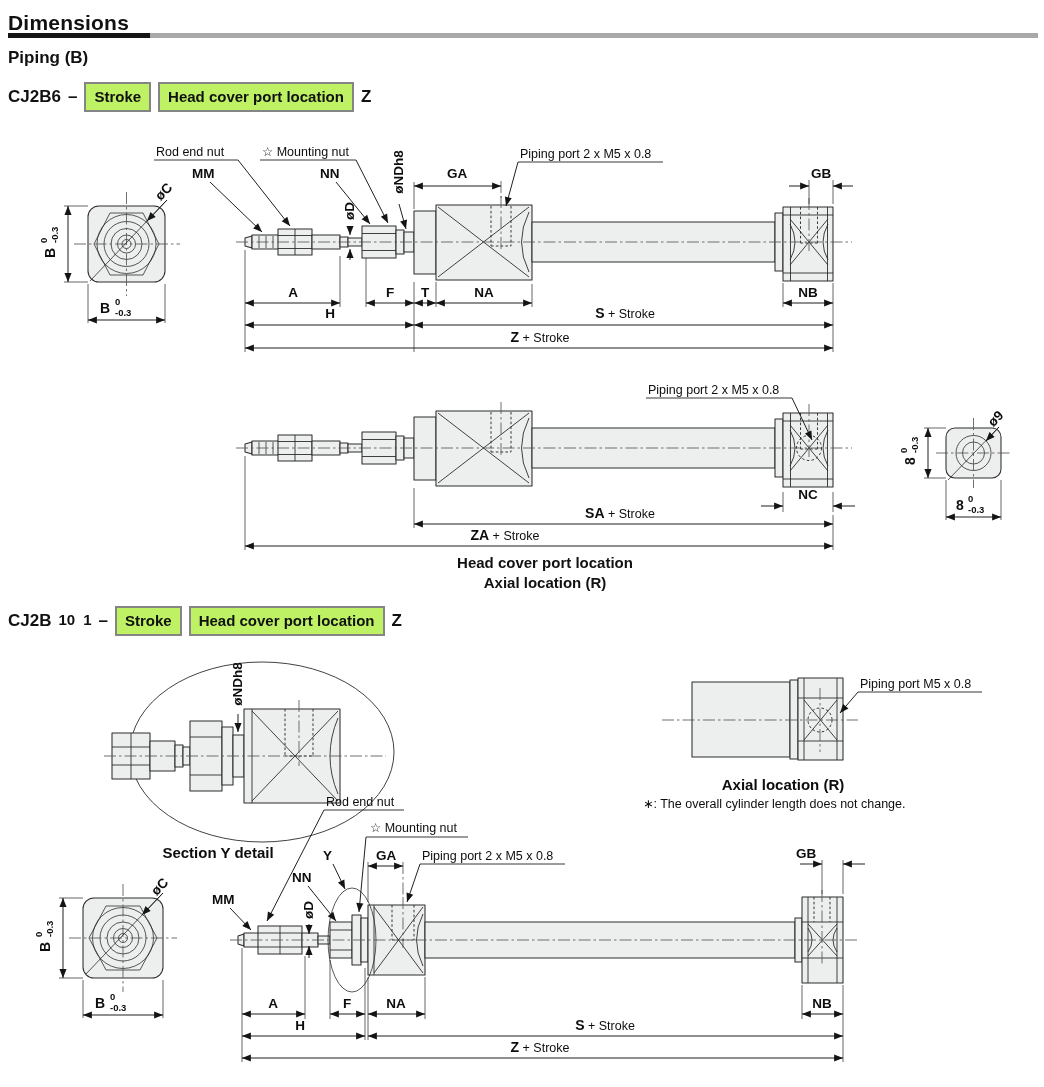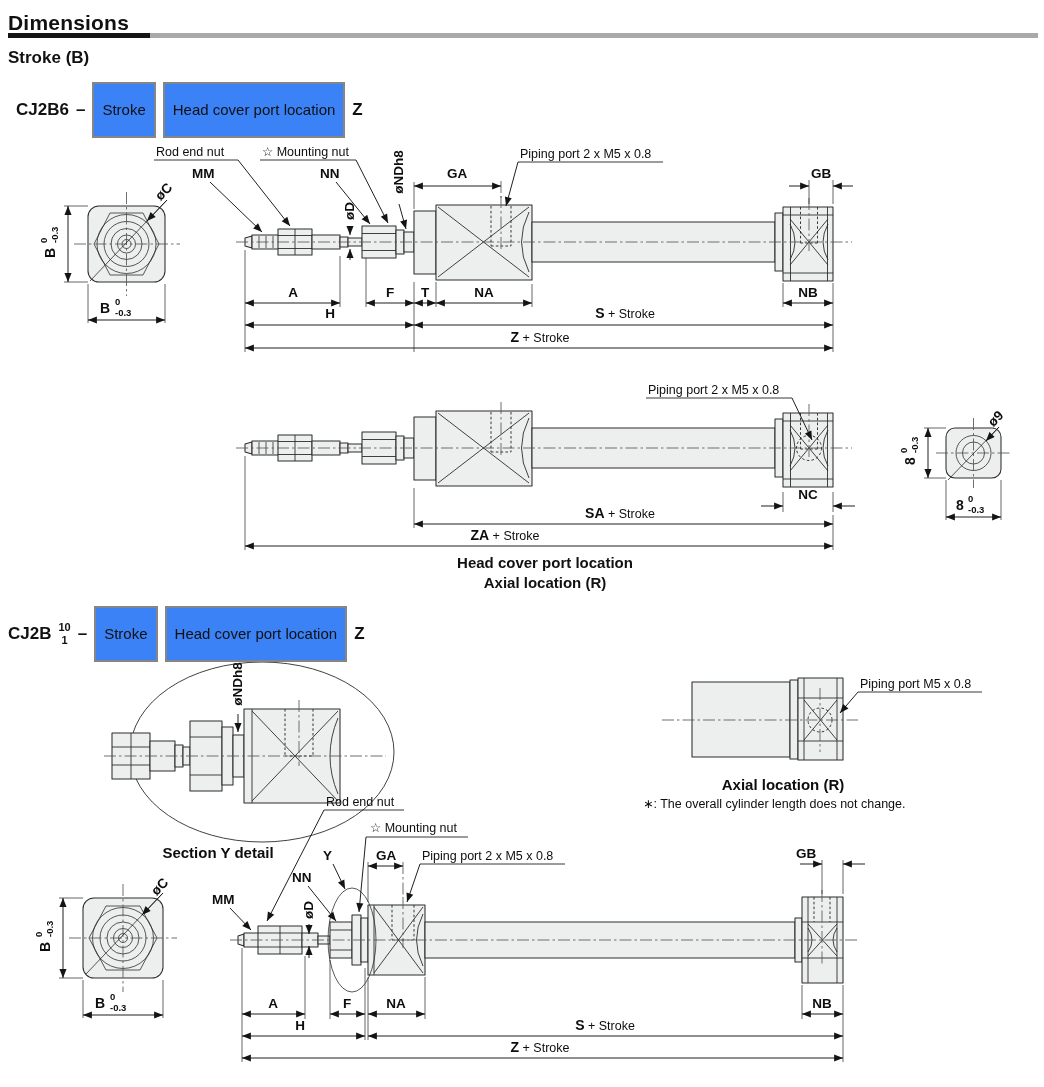--- a/index.html
+++ b/index.html
@@ -4,24 +4,24 @@
 <style>
   html,body{margin:0;padding:0;background:#fff;}
   .page{position:relative;width:1044px;height:1087px;background:#fff;overflow:hidden;
         font-family:"Liberation Sans","DejaVu Sans",sans-serif;color:#111;}
   .abs{position:absolute;}
   .hdr-title{left:8px;top:11px;font-size:21px;font-weight:bold;letter-spacing:.2px;}
   .hdr-rule{left:8px;top:33px;width:1030px;height:5px;background:#a9a9a9;}
   .hdr-rule-dark{position:absolute;left:0;top:0;width:142px;height:5px;background:#151515;}
   .section-title{left:8px;top:48px;font-size:17px;font-weight:bold;}
   .model-line{display:flex;align-items:center;gap:7px;font-size:17px;font-weight:bold;white-space:nowrap;}
-  .model1{left:16px;top:82px;}
+  .model1{left:8px;top:82px;}
   .model2{left:8px;top:606px;justify-content:space-between;}
-  .tag{border:2px solid #858585;background:#3b82f6;padding:16px 8px;font-size:15px;font-weight:normal;color:#111;line-height:1.3;}
-  .stack{display:inline-flex;flex-direction:column;font-size:11px;line-height:1.12;font-weight:bold;text-align:center;}
+  .tag{border:2px solid #858585;background:#bef264;padding:3px 8px;font-size:15px;font-weight:bold;color:#111;line-height:1.3;}
+  .stack{display:inline-flex;flex-direction:row;font-size:15px;line-height:1.12;font-weight:bold;text-align:center;gap:8px;}
   .caption-mid{left:295px;top:553px;width:500px;text-align:center;font-size:15px;font-weight:bold;line-height:1.35;}
   svg{position:absolute;left:0;top:0;}
   .part{fill:#edefee;stroke:#2d2d2d;stroke-width:1.05;stroke-linejoin:round;}
   .ln{stroke:#2d2d2d;stroke-width:.9;fill:none;}
   .thin{stroke:#2d2d2d;stroke-width:.8;fill:none;}
   .cl{stroke:#555;stroke-width:.85;fill:none;stroke-dasharray:12 3 2.5 3;}
   .dot{stroke:#2d2d2d;stroke-width:.95;fill:none;stroke-dasharray:2.6 2.2;}
   .ext{stroke:#333;stroke-width:.75;}
   .dl{stroke:#141414;stroke-width:.95;marker-start:url(#arr);marker-end:url(#arr);}
   .dle{stroke:#141414;stroke-width:.95;marker-end:url(#arr);}
@@ -410,21 +410,21 @@
         <text text-anchor="middle" x="540" y="1052"><tspan class="bd14">Z</tspan><tspan class="rg"> + Stroke</tspan></text>
         <line class="dl" x1="242" y1="1058" x2="843" y2="1058"></line>
       </g>
     </g>
   </svg>
 
   <div class="abs hdr-title">Dimensions</div>
   <div class="abs hdr-rule">
       <div class="hdr-rule-dark"></div>
     </div>
-  <div class="abs section-title">Stroke (B)</div>
+  <div class="abs section-title">Piping (B)</div>
 
   <div class="abs model-line model1">
     <span>CJ2B6</span>
     <span>–</span>
     <span class="tag">Stroke</span>
     <span class="tag">Head cover port location</span>
     <span>Z</span>
   </div>
 
   <div class="abs caption-mid">

